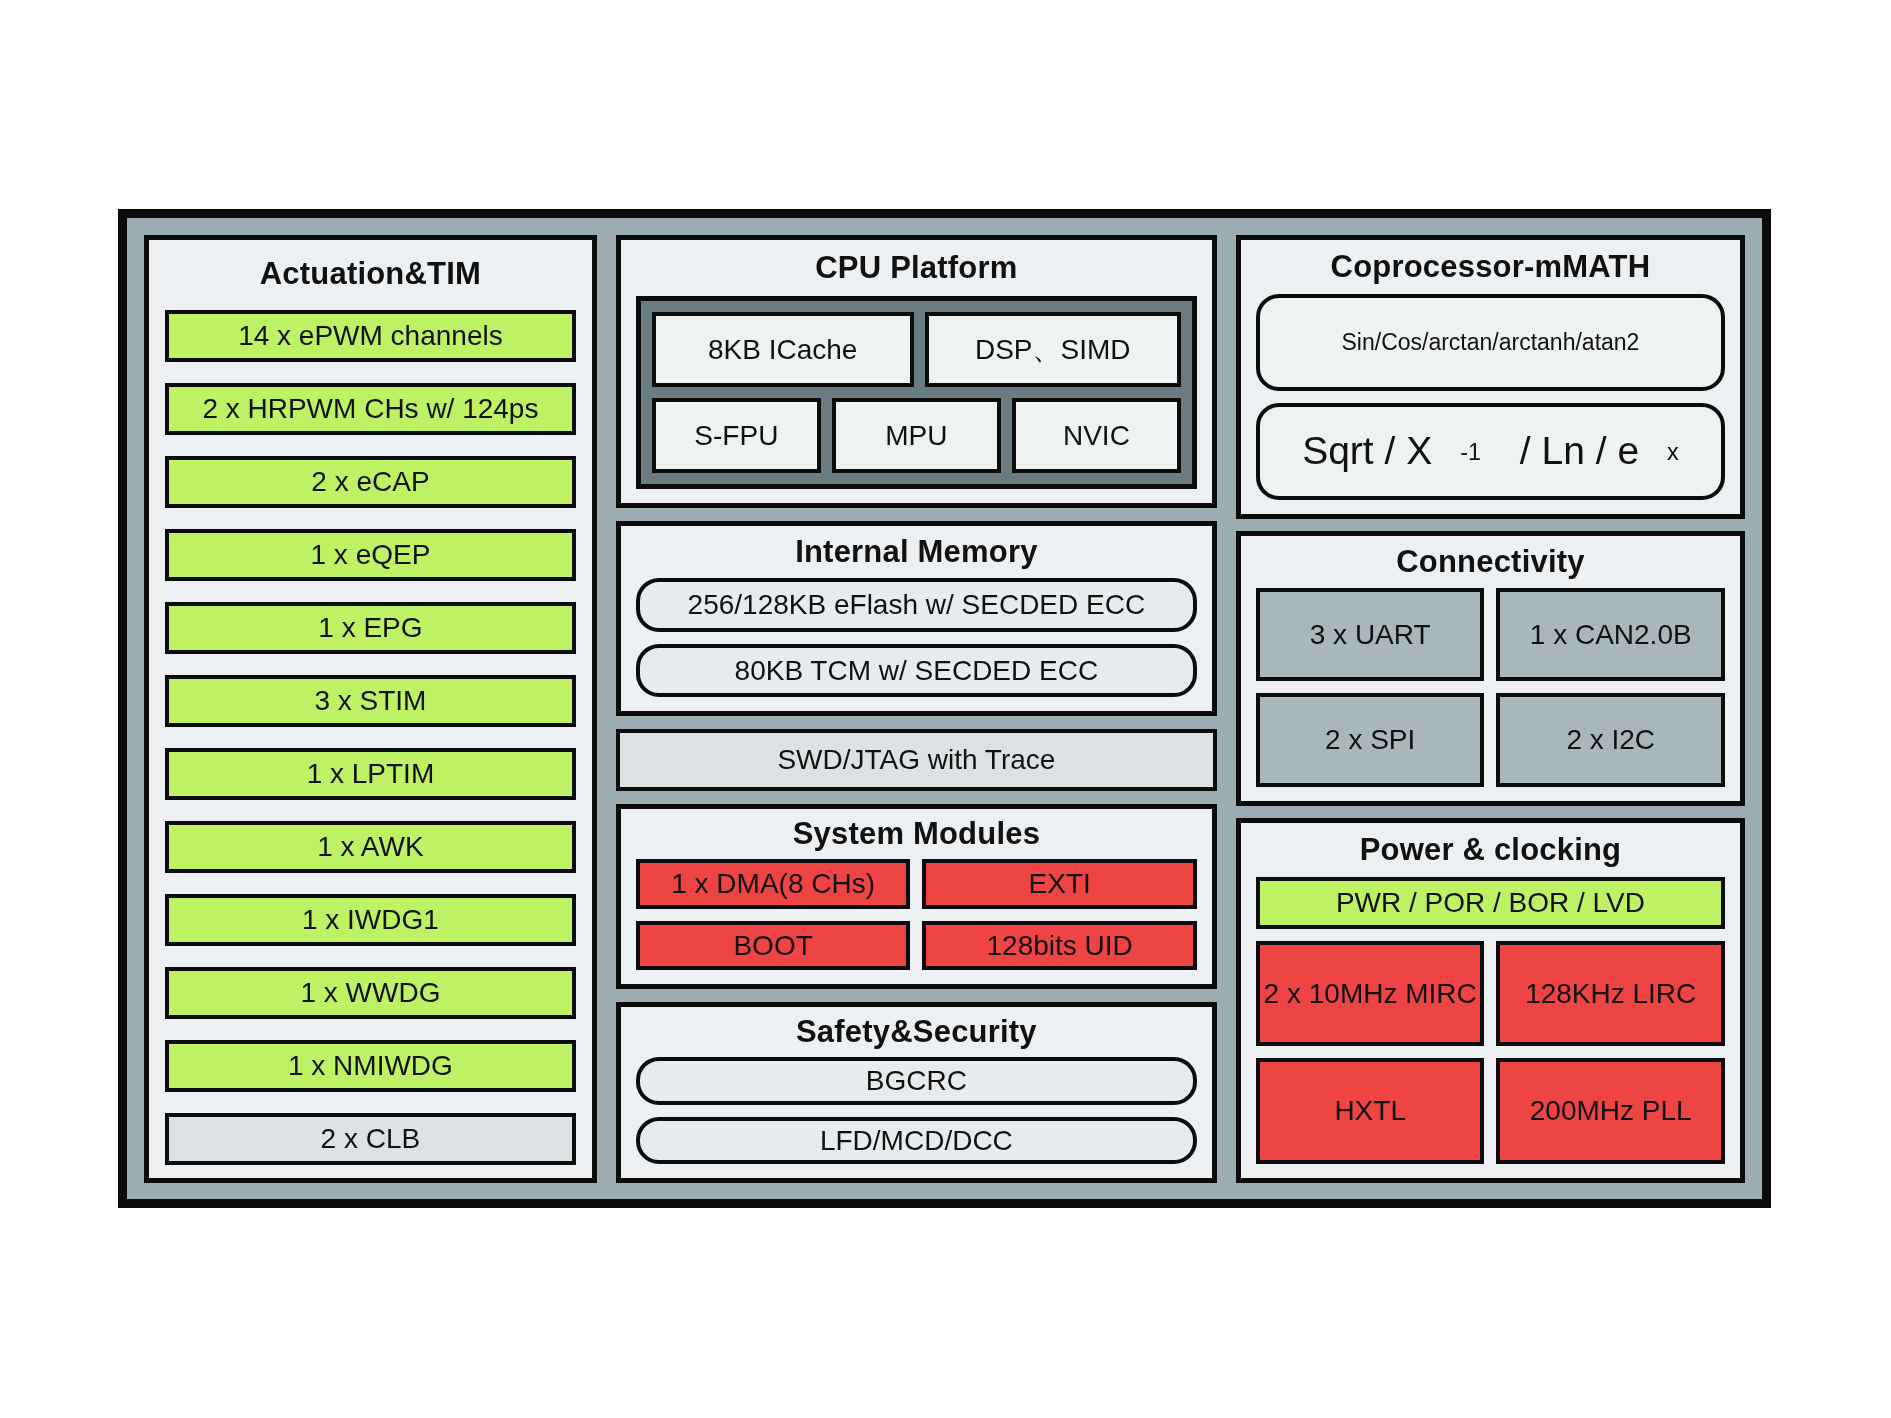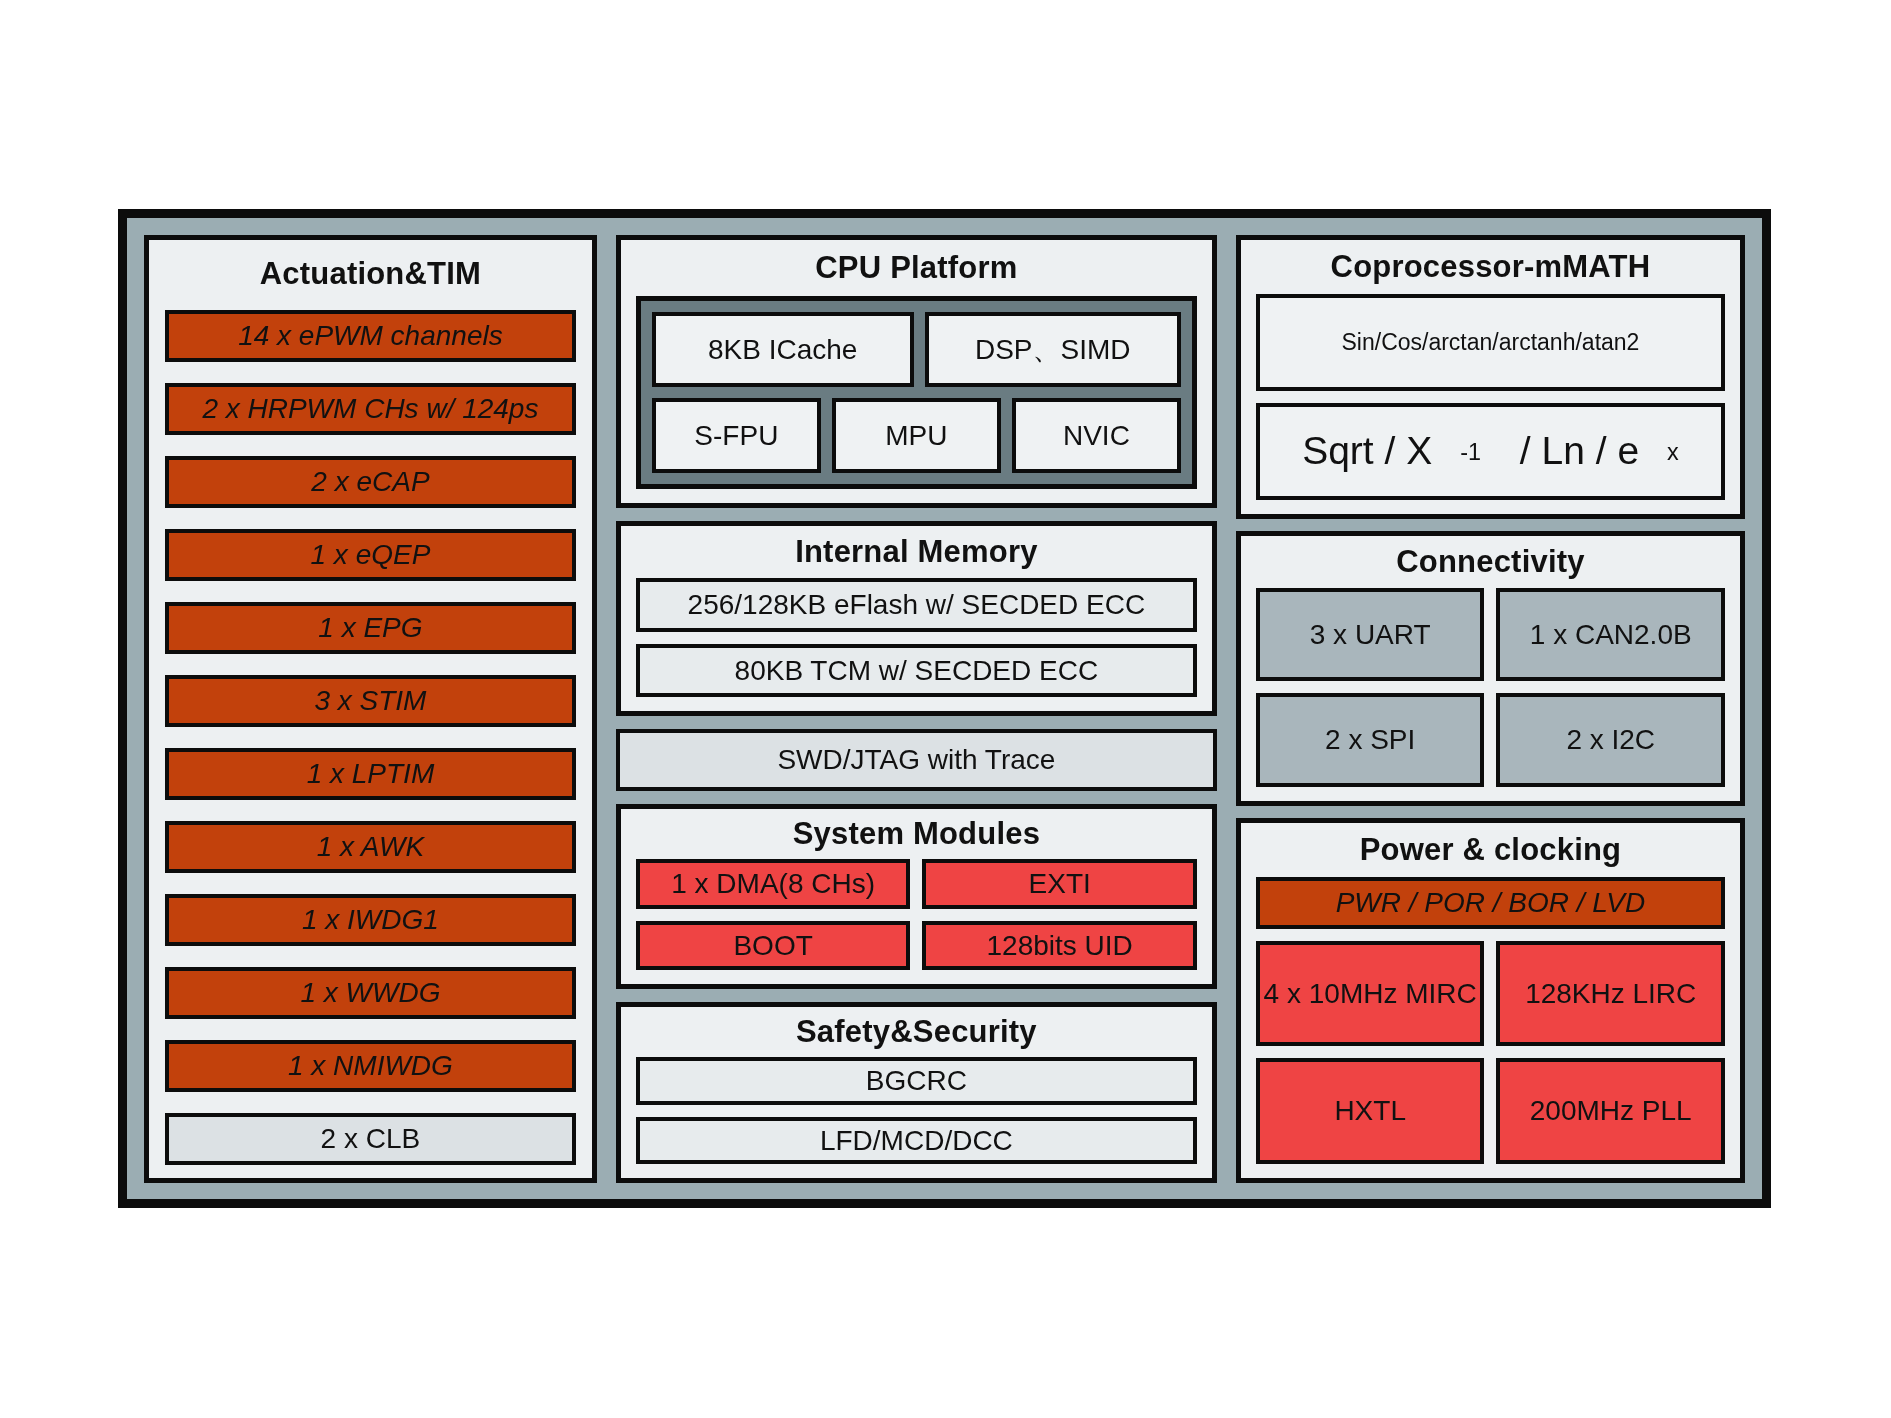--- a/index.html
+++ b/index.html
@@ -28,21 +28,21 @@
     flex:0 0 56px;
   }
   .box{
     border:4px solid #0c0c0c;box-sizing:border-box;
     display:flex;align-items:center;justify-content:center;
     font-size:28px;text-align:center;min-height:0;min-width:0;
     line-height:1.05;
   }
   .fill-dark{background:#ef4444;}
   .fill-medium{background:#A9B6BC;}
-  .fill-mlight{background:#c2410c;font-style:italic;}
+  .fill-mlight{background:#bef264;}
   .fill-light{background:#DCE1E4;}
   .fill-lighter{background:#E7EBED;}
   .fill-lightest{background:#EFF2F3;}
 
   
   .p-act{flex:1;}
   .p-act .panel-title{flex:0 0 68px;}
   .left-rows{
     flex:1;display:flex;flex-direction:column;justify-content:space-between;
     padding:2px 16px 13px 16px;
@@ -55,21 +55,21 @@
     flex:1;margin:0 15px 14px 15px;background:#6A7C82;border:5px solid #0c0c0c;
     box-sizing:border-box;padding:11px;display:flex;flex-direction:column;gap:11px;min-height:0;
   }
   .cpu-row{display:flex;gap:11px;flex:1;min-height:0;}
   .cpu-row .box{flex:1;}
   .cpu-icache{flex:48 1 0 !important;}
   .cpu-dsp{flex:47 1 0 !important;}
   .p-im{flex:198 0 0;}
   .p-im .panel-title{flex:0 0 52px;}
   .stack{flex:1;display:flex;flex-direction:column;gap:12px;margin:0 15px 14px 15px;min-height:0;}
-  .stack .box{flex:1;}
+  .stack .box{flex:1;border-radius:23px;}
   .swd-bar{flex:57 0 0;}
   .p-sm{flex:187 0 0;}
   .p-sm .panel-title{flex:0 0 50px;}
   .grid2{
     flex:1;display:grid;grid-template-columns:1fr 1fr;gap:12px;
     margin:0 15px 14px 15px;min-height:0;
   }
   .p-safety{flex:182 0 0;}
   .p-safety .panel-title{flex:0 0 50px;}
 
@@ -180,21 +180,21 @@
         <div class="box fill-medium">2 x I2C</div>
       </div>
     </div>
 
 
     <div class="panel p-power">
       <div class="panel-title">Power &amp; clocking</div>
       <div class="power-stack">
         <div class="box fill-mlight power-top">PWR / POR / BOR / LVD</div>
         <div class="power-grid">
-          <div class="box fill-dark">4 x 10MHz MIRC</div>
+          <div class="box fill-dark">2 x 10MHz MIRC</div>
           <div class="box fill-dark">128KHz LIRC</div>
           <div class="box fill-dark">HXTL</div>
           <div class="box fill-dark">200MHz PLL</div>
         </div>
       </div>
     </div>
 
   </div>
 
 </div>

